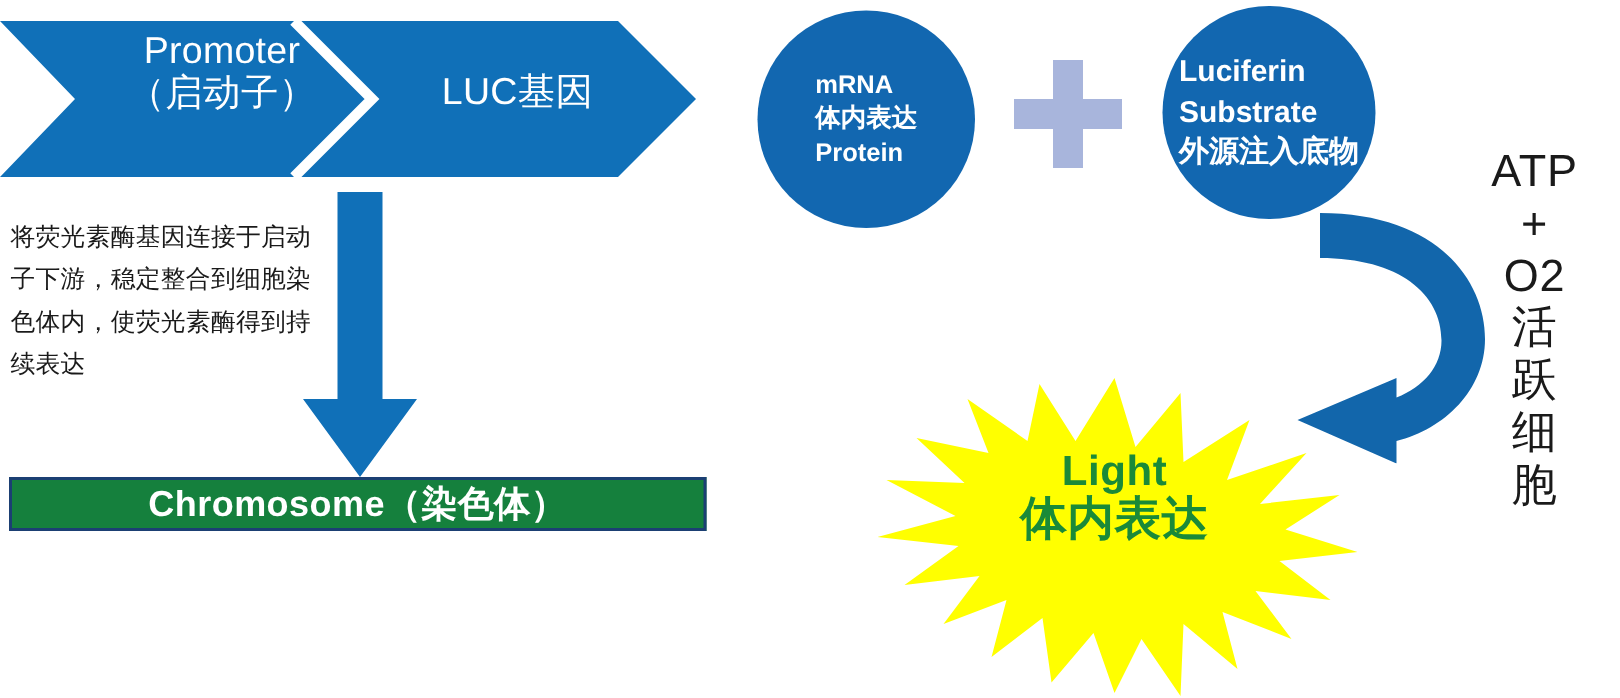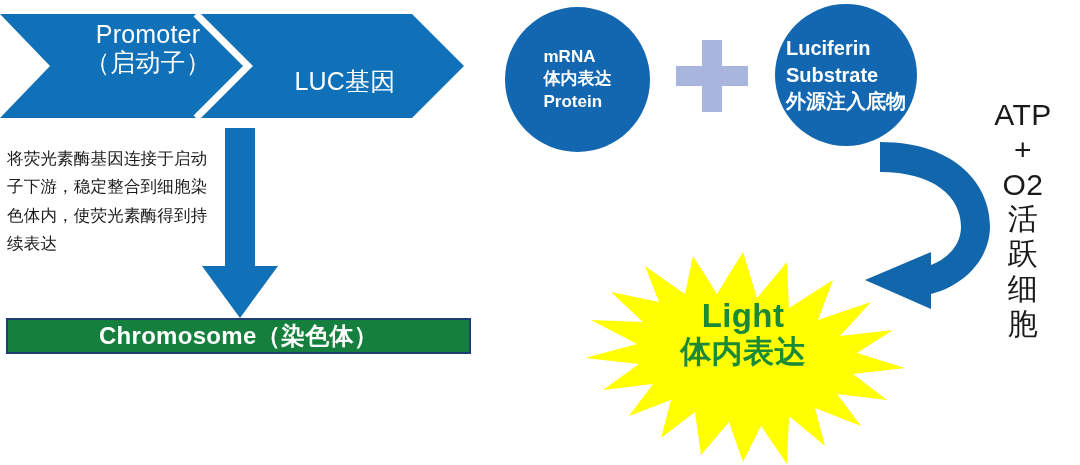--- a/index.html
+++ b/index.html
@@ -42,21 +42,20 @@
     left: 48px;
     top: 20px;
     width: 200px;
     font-size: 25px;
   }
   #luc-gene-label {
     left: 255px;
     top: 47px;
     width: 180px;
     font-size: 25px;
-    margin-top: 20px;
   }
 
   
   #integration-description {
     position: absolute;
     left: 7px;
     top: 144px;
     width: 205px;
     color: #1a1a1a;
     font-size: 16.5px;
@@ -156,21 +155,21 @@
     position: absolute;
     left: 618px;
     top: 298px;
     width: 250px;
     text-align: center;
     color: #1a8a38;
     font-weight: bold;
     line-height: 1.12;
     pointer-events: none;
   }
-  #light-en-label { font-size: 33px; display: block; letter-spacing: 0.4px; }
+  #light-en-label { font-size: 28px; display: block; letter-spacing: 0.4px; }
   #light-zh-label { font-size: 31px; display: block; letter-spacing: 0.4px; }
 
   
   #cofactor-stack {
     position: absolute;
     left: 978px;
     top: 98px;
     width: 90px;
     text-align: center;
     color: #1a1a1a;

